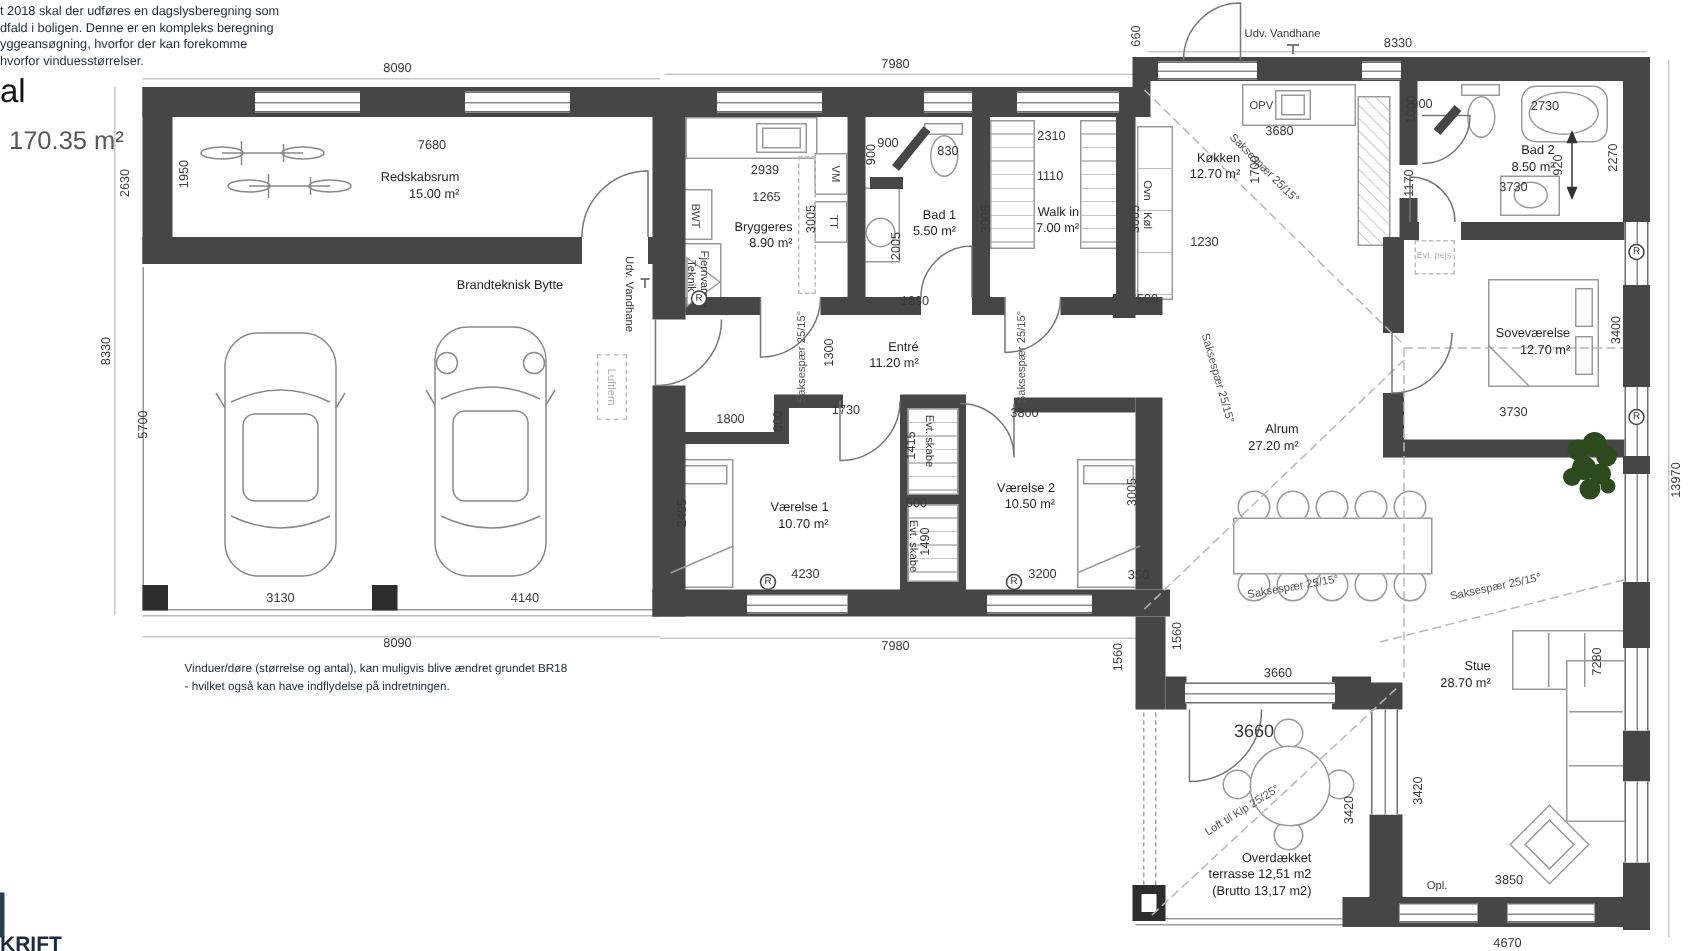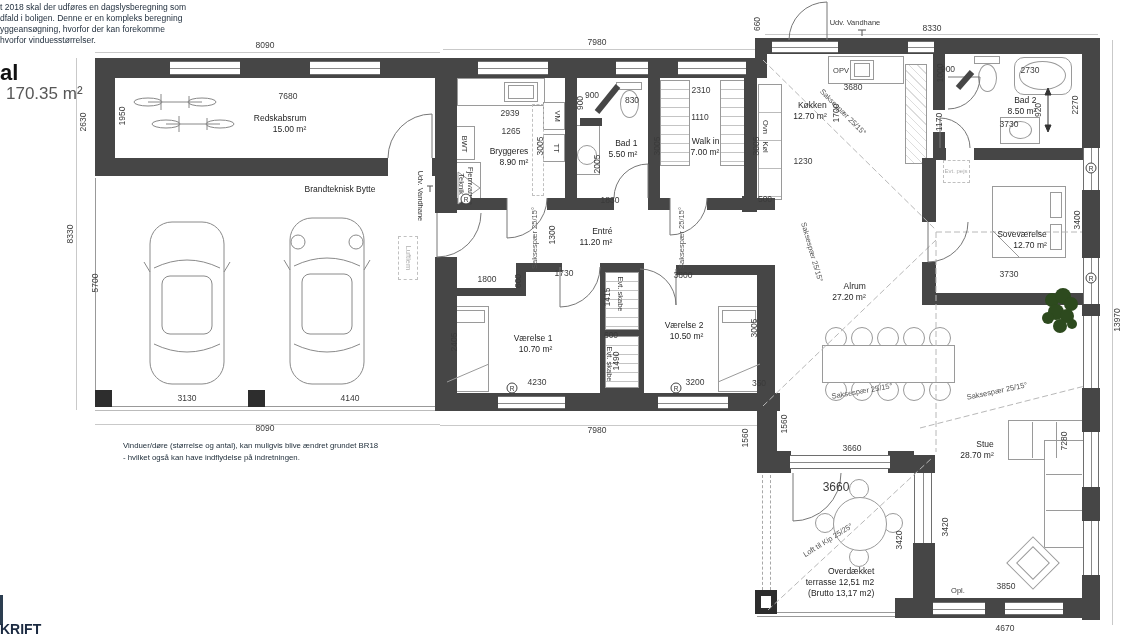--- a/index.html
+++ b/index.html
@@ -35,21 +35,21 @@
 </style>
 </head>
 <body>
 
 <div id="plan">
 
   <div class="note" style="left:0;top:2px">t 2018 skal der udføres en dagslysberegning som</div>
   <div class="note" style="left:0;top:13px">dfald i boligen. Denne er en kompleks beregning</div>
   <div class="note" style="left:0;top:24px">yggeansøgning, hvorfor der kan forekomme</div>
   <div class="note" style="left:0;top:35px">hvorfor vinduesstørrelser.</div>
-  <div class="note" style="left:0;top:60px;font-size:22px;font-weight:bold;color:#111">al</div>
+  <div class="note" style="left:0;top:48px;font-size:22px;font-weight:normal;color:#111">al</div>
   <div class="note" style="left:6px;top:84px;font-size:17px;color:#575757">170.35 m²</div>
 
   <div class="wline" style="left:95px;top:52px;width:345px;height:1px"></div>
   <div class="wline" style="left:443px;top:49px;width:316px;height:1px"></div>
   <div class="wline" style="left:765px;top:34px;width:333px;height:1px"></div>
   <div class="wline" style="left:76px;top:58px;width:1px;height:352px"></div>
   <div class="wline" style="left:1112px;top:40px;width:1px;height:585px"></div>
   <div class="wline" style="left:95px;top:424px;width:345px;height:1px"></div>
   <div class="wline" style="left:440px;top:425px;width:322px;height:1px"></div>
 
@@ -332,21 +332,21 @@
     <div>11.20 m²</div>
   </div>
   <div class="room" style="left:810px;top:111px">
     <div>Køkken</div>
     <div>12.70 m²</div>
   </div>
   <div class="room" style="left:1022px;top:106px">
     <div>Bad 2</div>
     <div>8.50 m²</div>
   </div>
-  <div class="room" style="left:1022px;top:240px">
+  <div class="room" style="left:1022px;top:228px">
     <div>Soveværelse</div>
     <div>12.70 m²</div>
   </div>
   <div class="room" style="left:849px;top:292px">
     <div>Alrum</div>
     <div>27.20 m²</div>
   </div>
   <div class="room" style="left:533px;top:344px">
     <div>Værelse 1</div>
     <div>10.70 m²</div>

